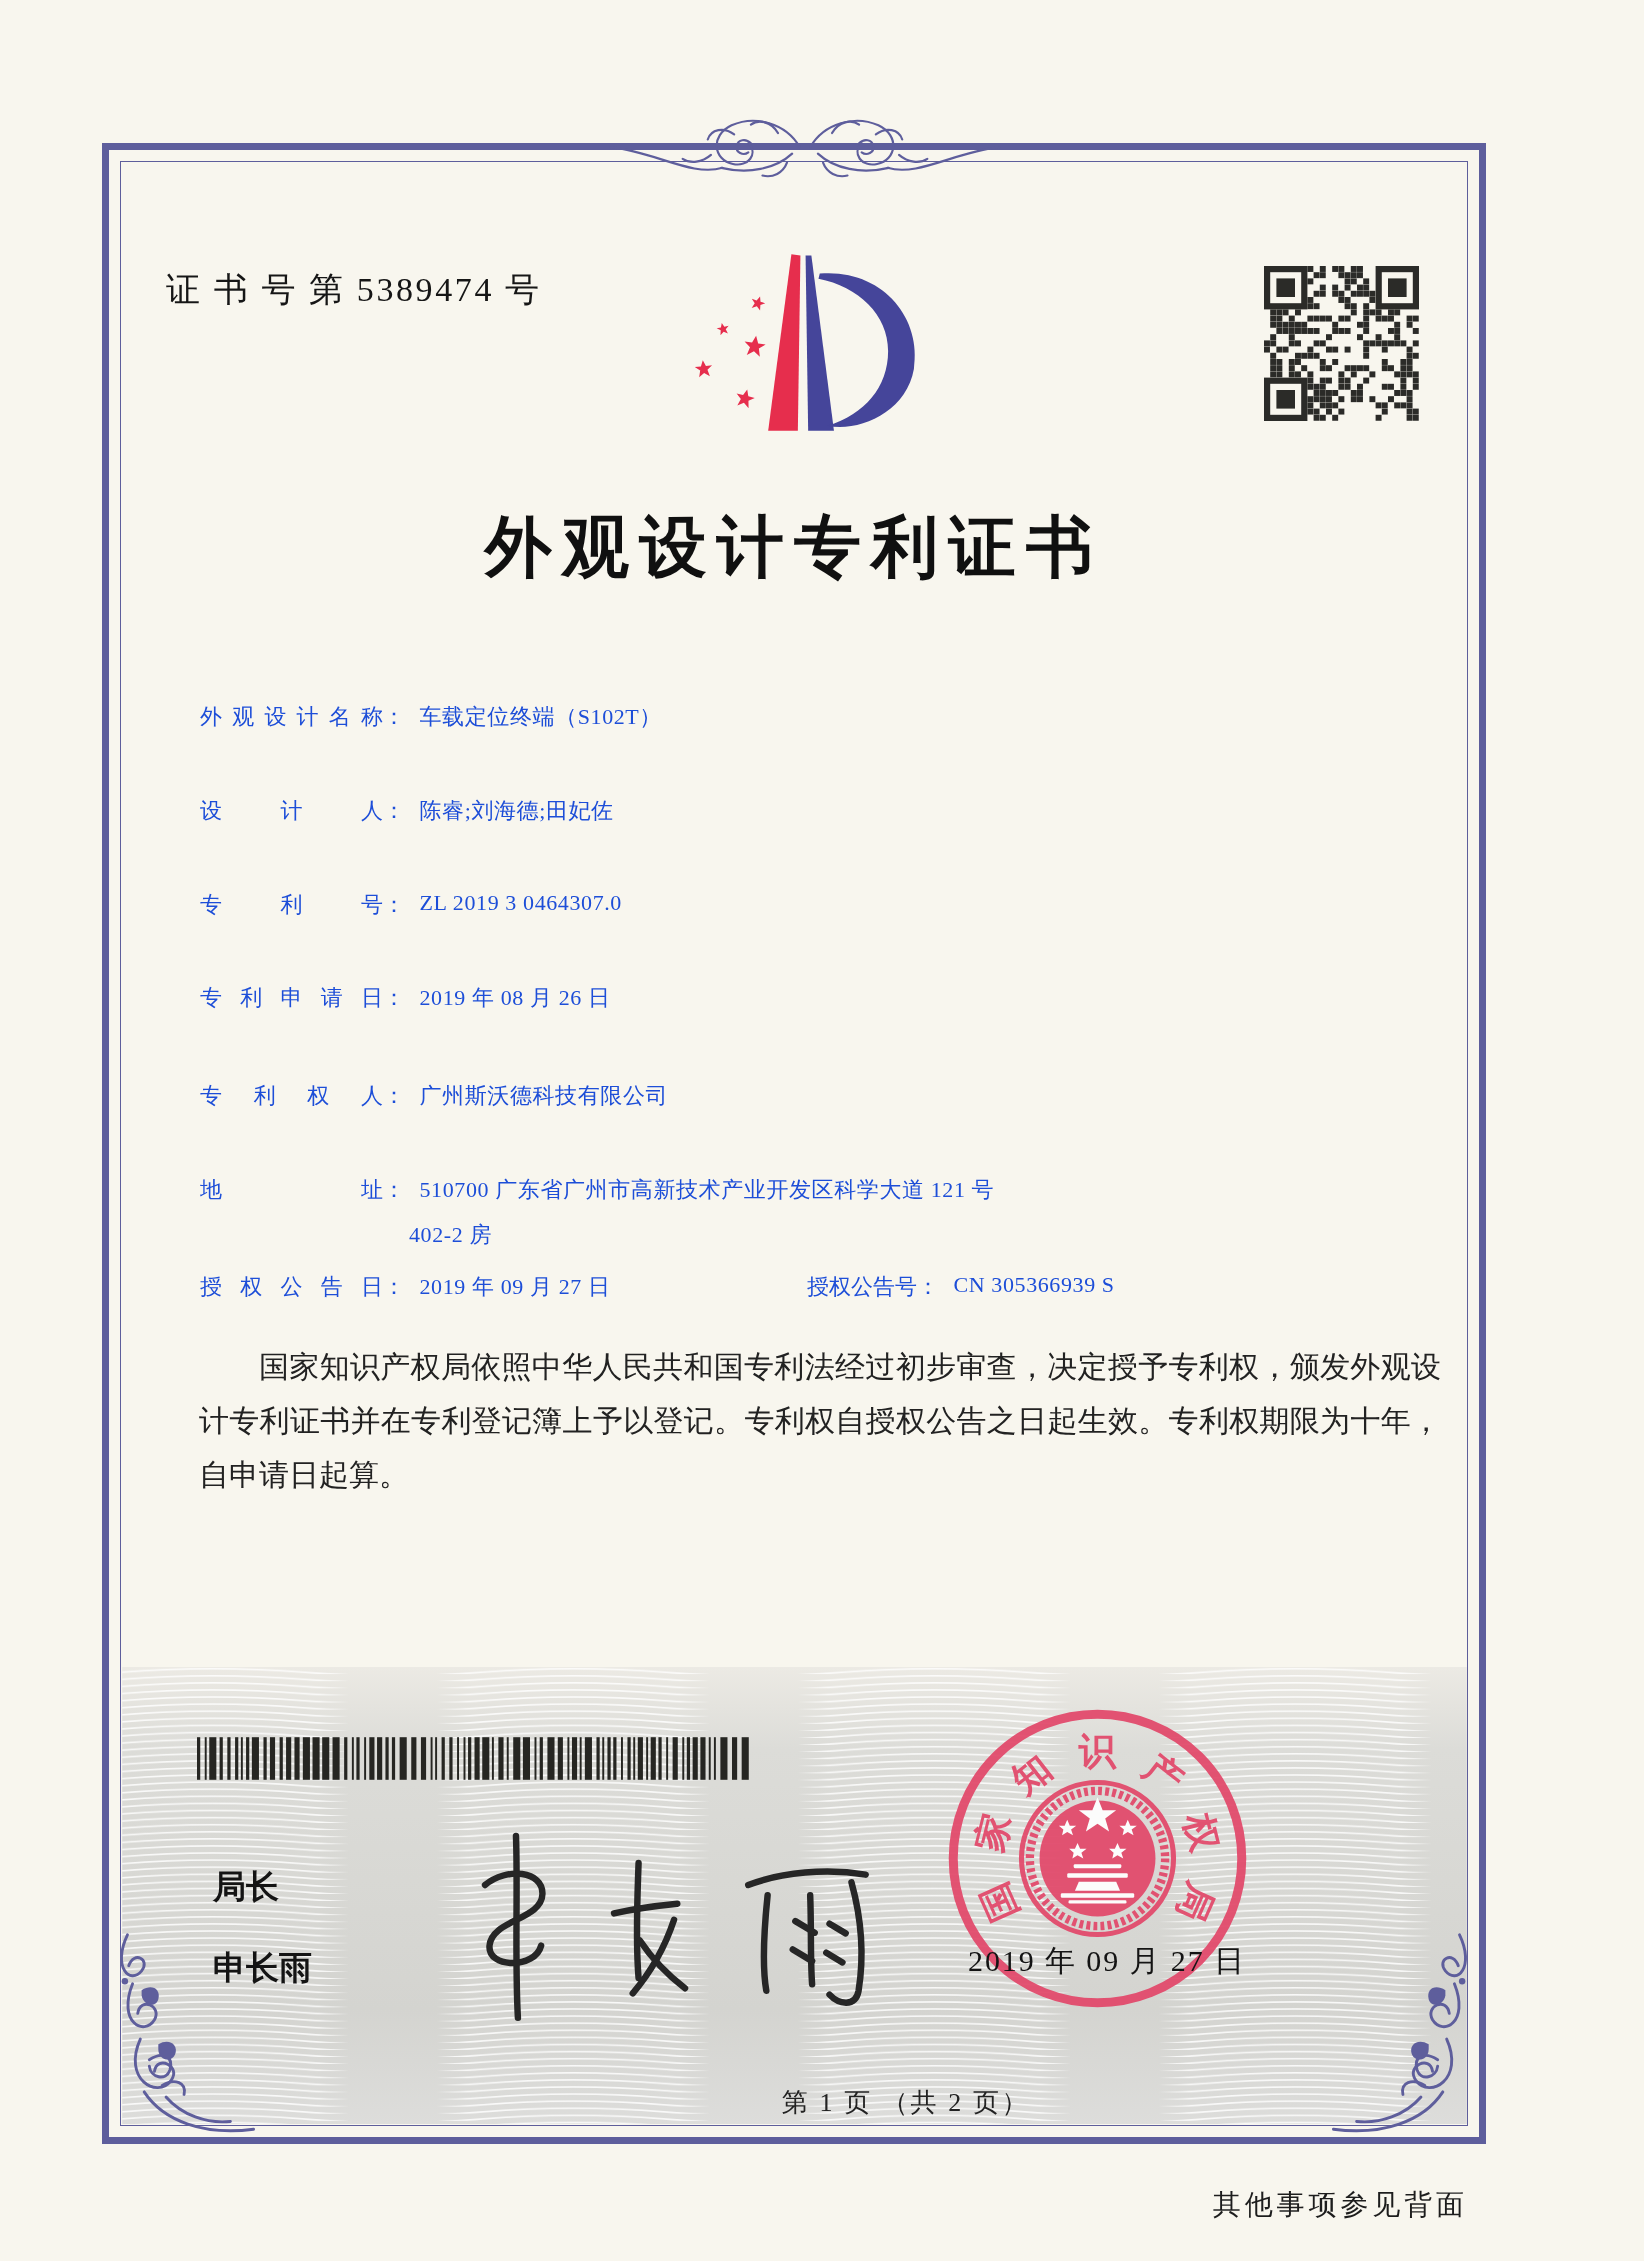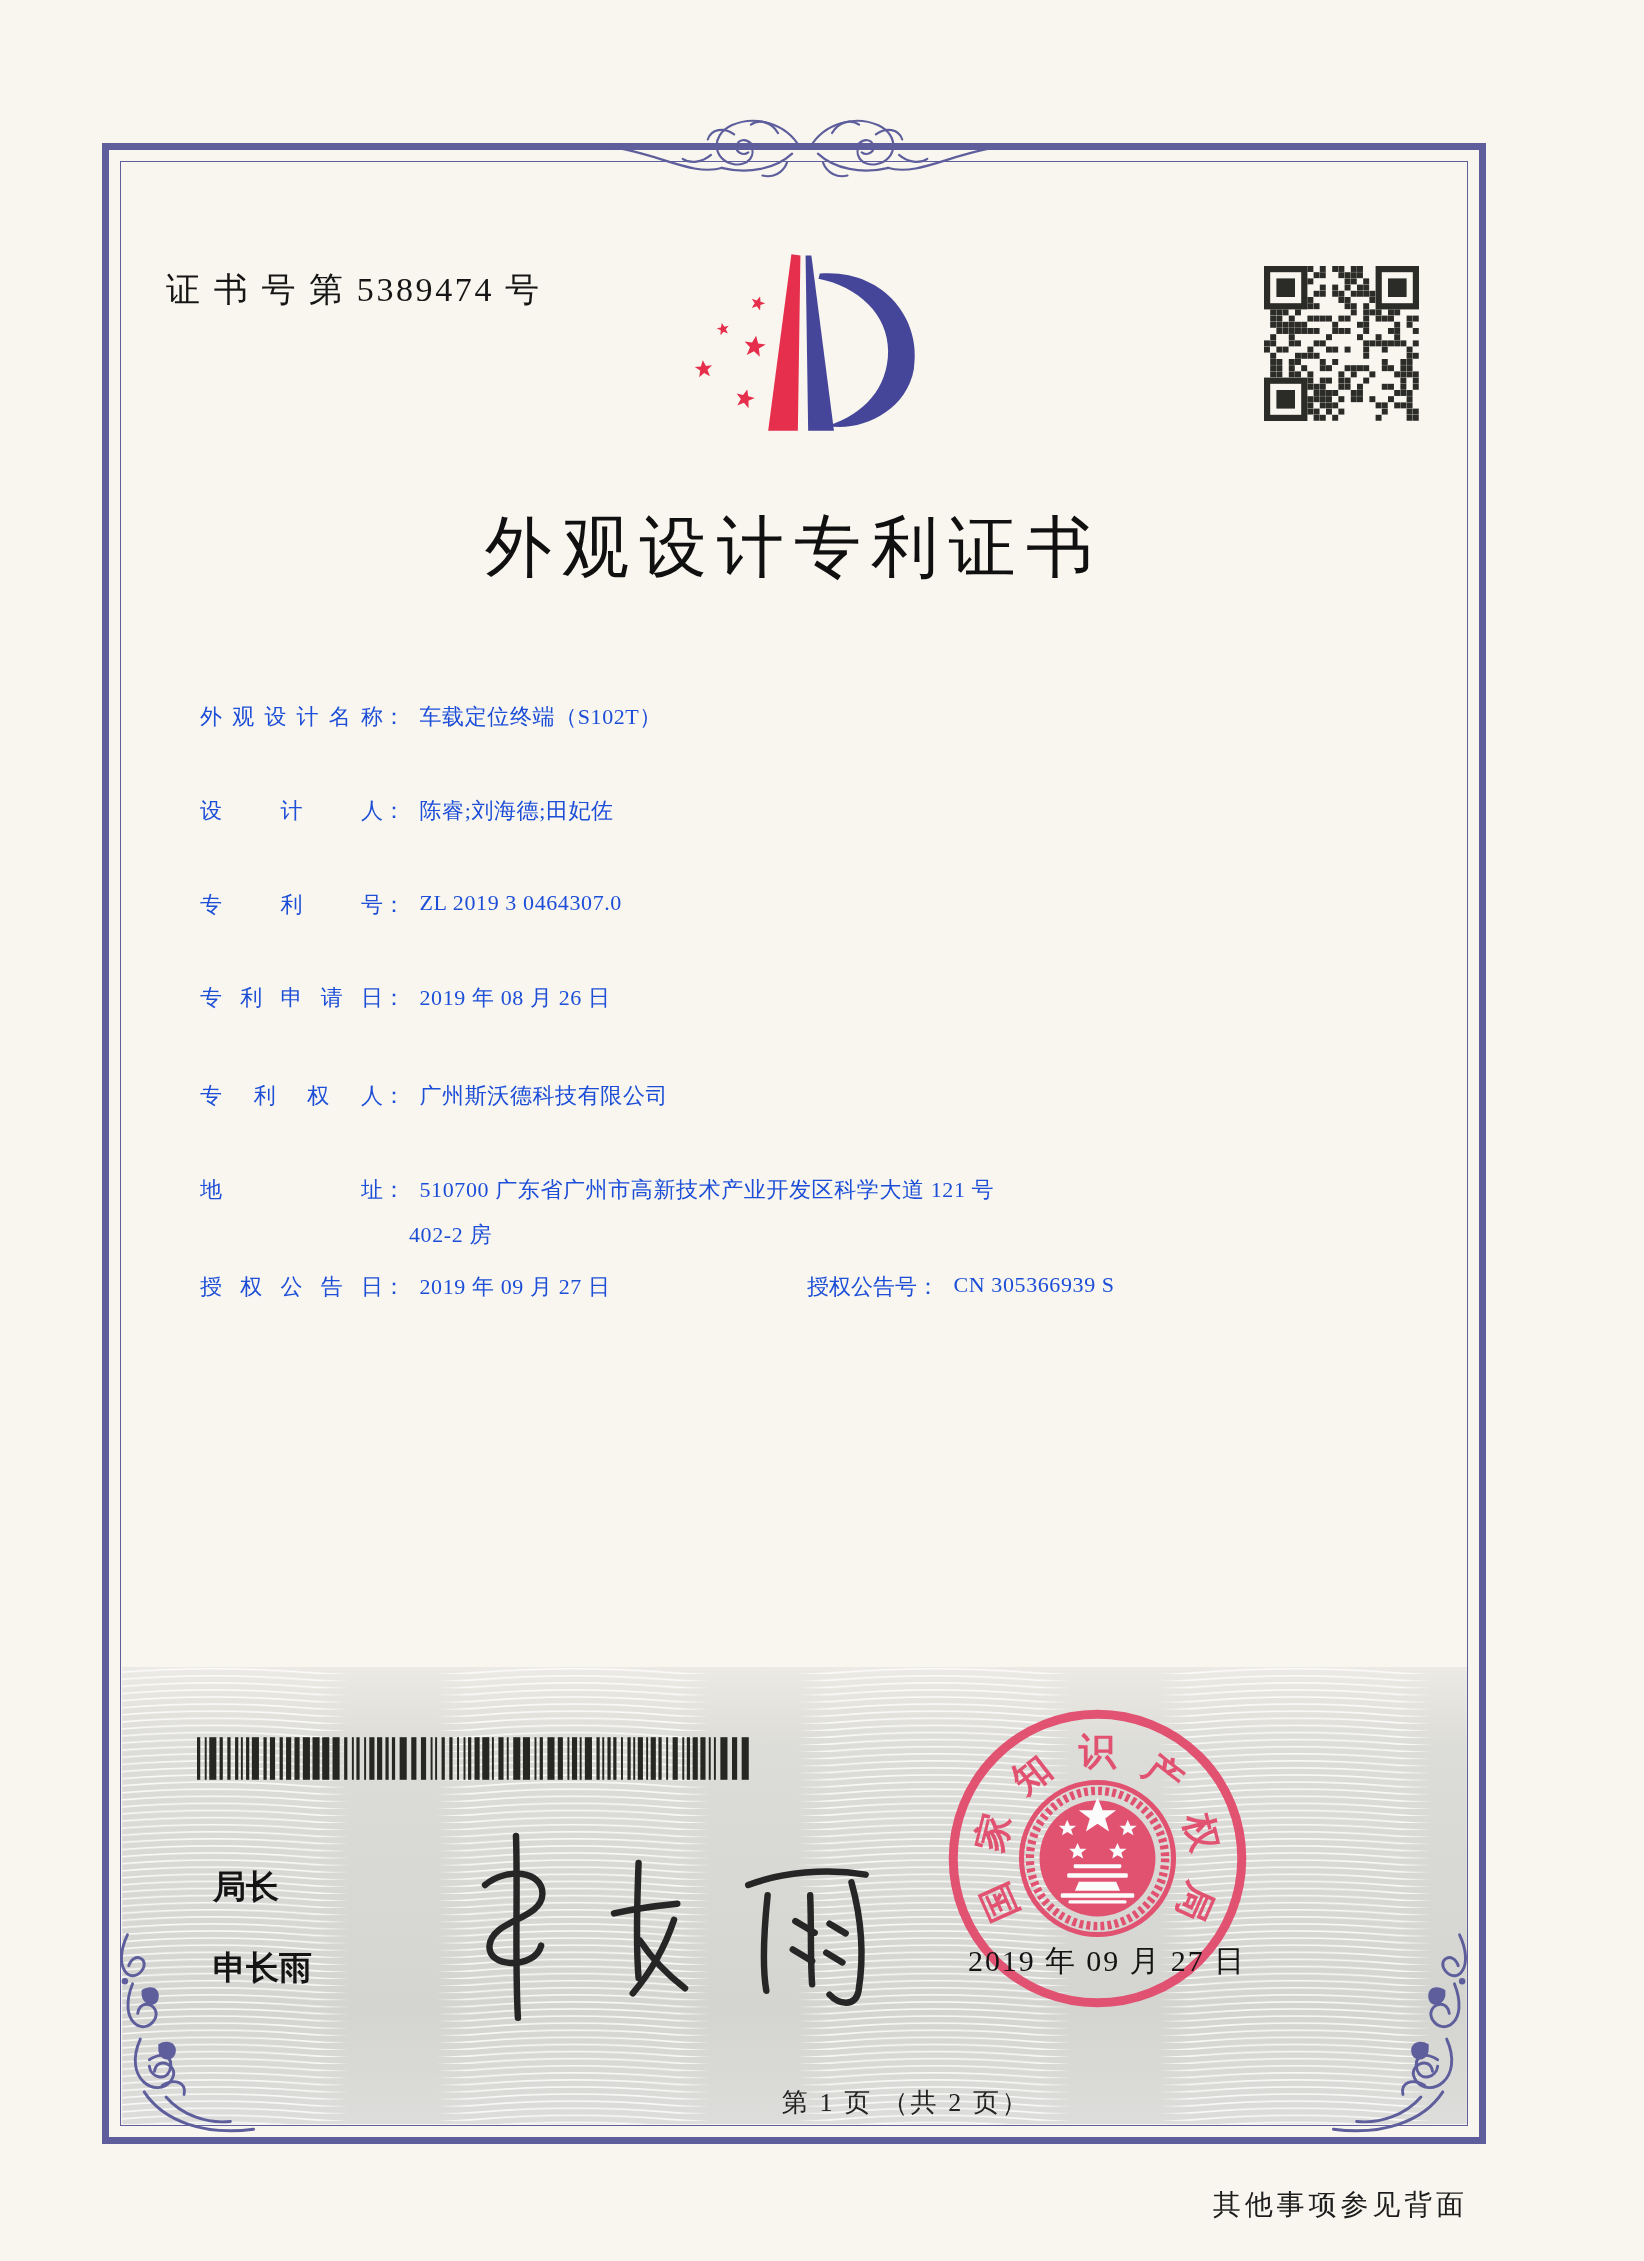--- a/index.html
+++ b/index.html
@@ -11,21 +11,21 @@
   }
   .abs{position:absolute;}
   
   .frame-outer{left:102px;top:143px;width:1384px;height:2001px;
     border:7.7px solid #5e5e9c;box-sizing:border-box;}
   .frame-inner{left:120px;top:161px;width:1348px;height:1965px;
     border:1.9px solid #5e5e9c;box-sizing:border-box;}
   
   .cert-no{left:166px;top:267px;font-size:34px;letter-spacing:2.6px;color:#161616;}
   .title{left:120px;top:502px;width:1348px;text-align:center;
-    font-size:67px;font-weight:normal;letter-spacing:10.3px;color:#101010;}
+    font-size:67px;font-weight:bold;letter-spacing:10.3px;color:#101010;}
   
   .frow{left:200px;font-size:22px;white-space:nowrap;color:#1d4ed8;}
   .flabel{display:inline-block;width:183px;text-align:justify;text-align-last:justify;vertical-align:top;}
   .fcolon{display:inline-block;vertical-align:top;}
   .fvalue{display:inline-block;margin-left:9px;vertical-align:top;letter-spacing:0.6px;}
   
   .paras{left:199px;top:1340px;width:1242px;font-size:30px;line-height:1.80;
     text-align:justify;color:#222;}
   .paras p{margin:0;text-indent:2em;}
   
@@ -351,20 +351,21 @@
 <div class="abs frow" style="top:1272px">
   <span class="flabel">授权公告日</span><span class="fcolon">：</span>
   <span class="fvalue">2019 年 09 月 27 日</span>
 </div>
 <div class="abs frow" style="top:1272px;left:807px">
   <span class="flabel" style="width:auto">授权公告号</span><span class="fcolon">：</span>
   <span class="fvalue">CN 305366939 S</span>
 </div>
 
 <div class="abs paras">
+  <p>国家知识产权局依照中华人民共和国专利法经过初步审查，决定授予专利权，颁发外观设计专利证书并在专利登记簿上予以登记。专利权自授权公告之日起生效。专利权期限为十年，自申请日起算。</p>
 </div>
 
 <svg class="abs barcode z3" id="barcode" width="555" height="43" viewBox="0 0 860 66">
     <rect x="0" y="0" width="5" height="66" fill="#262622"></rect>
     <rect x="12" y="0" width="3" height="66" fill="#262622"></rect>
     <rect x="19" y="0" width="11" height="66" fill="#262622"></rect>
     <rect x="35" y="0" width="5" height="66" fill="#262622"></rect>
     <rect x="47" y="0" width="5" height="66" fill="#262622"></rect>
     <rect x="59" y="0" width="5" height="66" fill="#262622"></rect>
     <rect x="68" y="0" width="3" height="66" fill="#262622"></rect>

